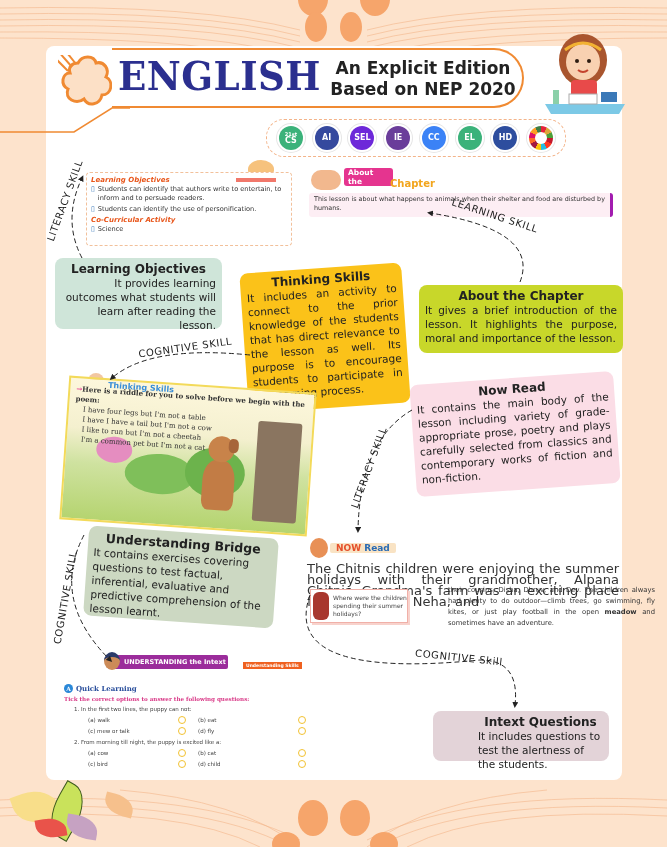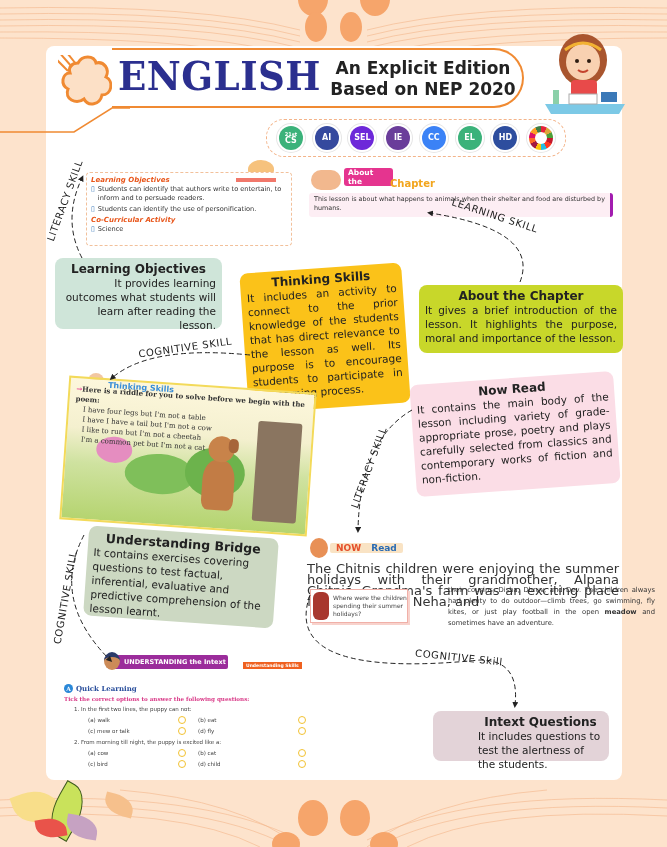--- a/index.html
+++ b/index.html
@@ -127,21 +127,21 @@
   .bush { position: absolute; border-radius: 50%; background: #6cb34c; }
 
   
   .nr-logo { position: absolute; left: 310px; top: 538px; width: 100px; height: 22px; }
   .nr-logo .kid { position: absolute; left: 0; top: 0; width: 18px; height: 20px; border-radius: 50%; background: #e89056; }
   .nr-logo .tag {
     position: absolute; left: 20px; top: 5px; background: #f9e3c4; padding: 0 6px;
     font-weight: bold; font-size: 9px; border-radius: 2px;
   }
   .nr-logo .tag .n { color: #e5502b; }
-  .nr-logo .tag .r { color: #2a6bb3; margin-left: 7px; }
+  .nr-logo .tag .r { color: #2a6bb3; }
   .nr-text {
     position: absolute; left: 307px; top: 563px; width: 312px;
     font-size: 13px; line-height: 11px; color: #333; text-align: justify;
   }
   .nr-q {
     position: absolute; left: 310px; top: 589px; width: 98px; height: 34px;
     border: 1px solid #f0b0a8; box-shadow: 2px 2px 0 #f8d2cc; background: #fff;
   }
   .nr-q .kid2 { position: absolute; left: 2px; top: 2px; width: 16px; height: 28px; background: #a8372e; border-radius: 6px; }
   .nr-q .qt { position: absolute; left: 22px; top: 4px; font-size: 6px; line-height: 8px; color: #444; }

